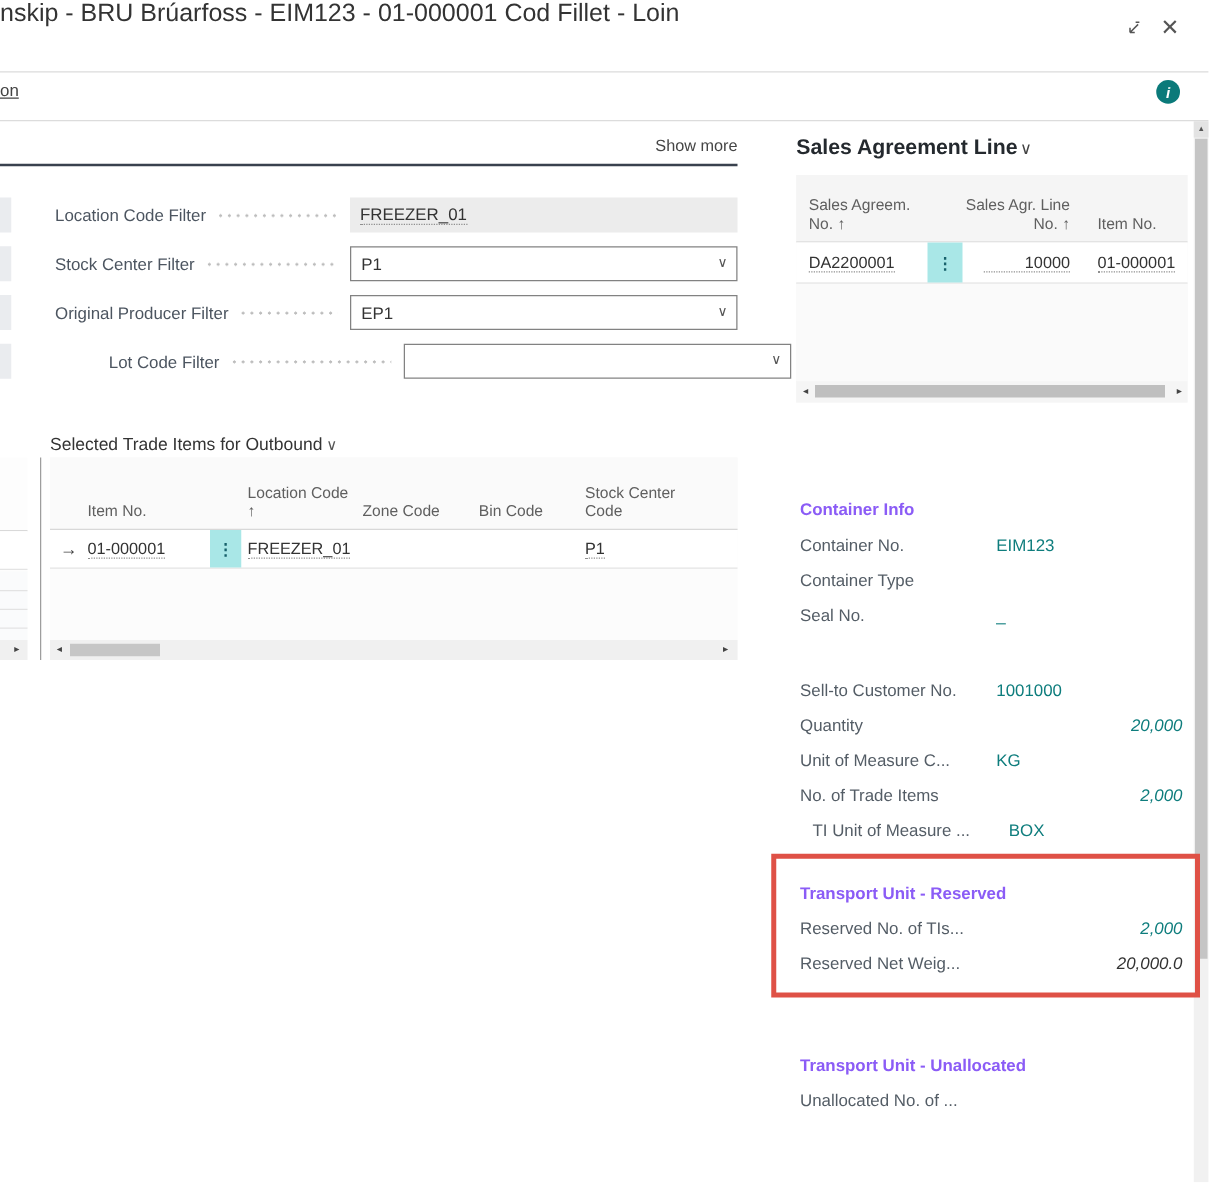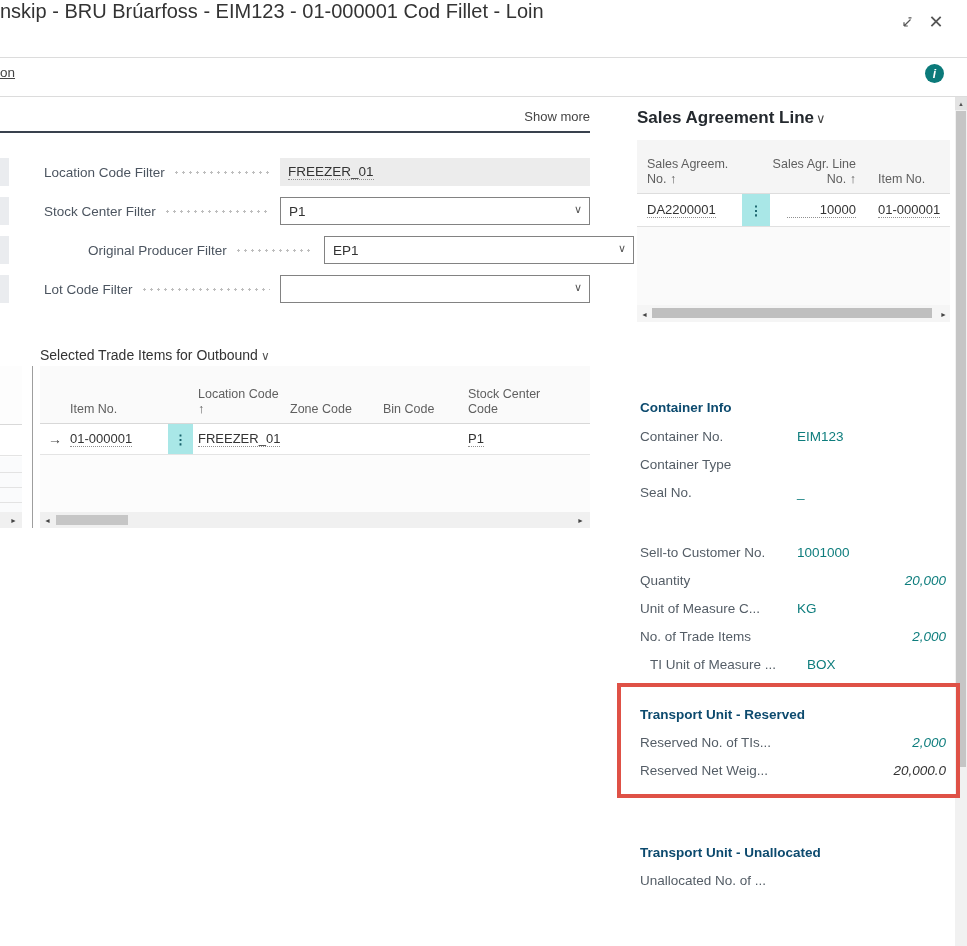--- a/index.html
+++ b/index.html
@@ -35,21 +35,21 @@
   .menubox { background:#a9e7e7; color:#17616b; display:flex; align-items:center; justify-content:center;
     font-size:13px; font-weight:700; cursor:pointer; }
   .rowarrow { color:#444; font-size:14px; }
   .scrollstrip { position:absolute; left:0; right:0; background:#f0f0f0; }
   .scrtri { position:absolute; top:50%; transform:translateY(-50%); font-size:7px; color:#444; cursor:pointer; }
   .scrthumb { position:absolute; background:#c6c6c6; cursor:pointer; }
   .fbtitle { font-size:17px; font-weight:600; color:#24292e; }
   .fbtitle .chev { font-size:13px; font-weight:400; color:#444; margin-left:2px; }
   .fbrow { position:absolute; left:640px; width:306px; height:20px; font-size:13.5px; }
   .fblabel { color:#545d66; white-space:nowrap; }
-  .fbgroup { color:#0c4a6e; font-weight:700; font-size:13.5px; white-space:nowrap;text-align:center; }
+  .fbgroup { color:#8b5cf6; font-weight:700; font-size:13.5px; white-space:nowrap;text-align:center; }
   .link { color:#0e7d7d; cursor:pointer; }
   .valnum { position:absolute; right:0; top:0;font-style:italic; }
   .valleft { position:absolute; left:157px; top:0; }
   .redbox { position:absolute; border:4px solid #df5146; background:transparent; pointer-events:none; z-index:6; }
   .vscroll { position:absolute; left:955px; top:97px; width:12px; height:849px; background:#f1f1f1; }
   .vscroll .uparr { position:absolute; top:0; left:0; width:12px; height:13px; background:#e3e3e3;
     display:flex; align-items:center; justify-content:center; font-size:6px; color:#555; }
   .vscroll .thumb { position:absolute; top:14px; left:1px; width:10px; height:656px; background:#c5c5c5; }
   .fragline { position:absolute; left:0; width:22px; height:1px; background:#e3e3e3; }
 </style>
@@ -87,29 +87,29 @@
     </div>
   </div>
   <div class="frow" style="top:197px;">
     <span class="flabel">Stock Center Filter</span>
     <span class="leader"></span>
     <div class="ctrl combo">
       <span>P1</span>
       <span class="chev">∨</span>
     </div>
   </div>
-  <div class="frow" style="top:236px;margin-left:44px;">
+  <div class="frow" style="top:236px;">
     <span class="flabel">Original Producer Filter</span>
     <span class="leader"></span>
     <div class="ctrl combo">
       <span>EP1</span>
       <span class="chev">∨</span>
     </div>
   </div>
-  <div class="frow" style="top:275px;">
+  <div class="frow" style="top:275px;margin-left:43px;">
     <span class="flabel">Lot Code Filter</span>
     <span class="leader"></span>
     <div class="ctrl combo">
       <span></span>
       <span class="chev">∨</span>
     </div>
   </div>
 
   <div class="abs" style="left:0;top:366px;width:22px;height:162px;background:#fdfdfd;">
     <div class="fragline" style="top:58px;background:#d9d9d9;"></div>

